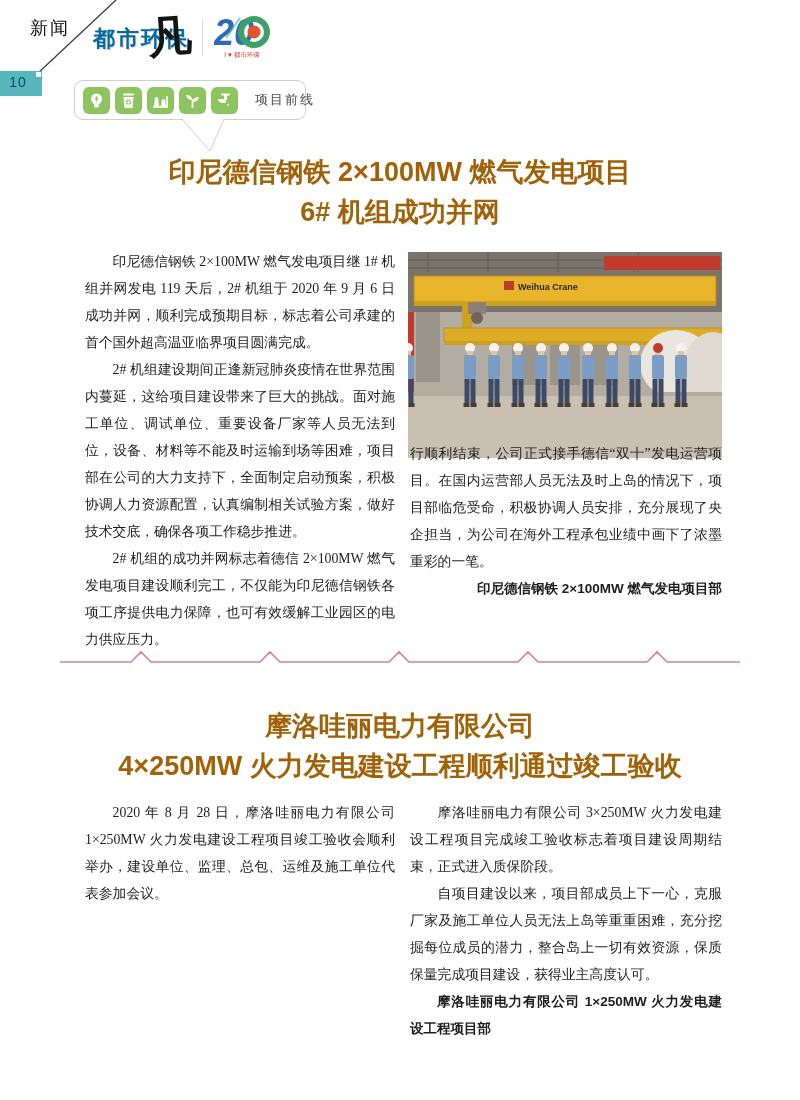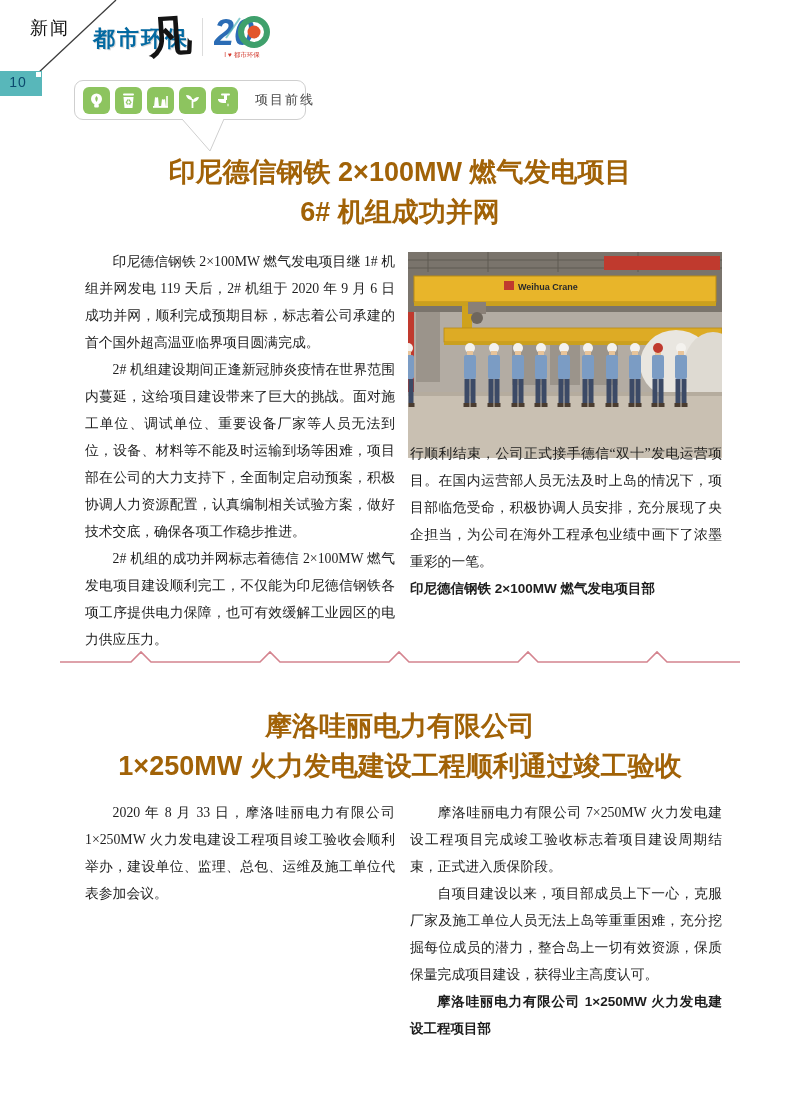--- a/index.html
+++ b/index.html
@@ -59,21 +59,21 @@
   
   .article-title{
     left:0;width:800px;text-align:center;color:#a16207;
     font-family:"Liberation Sans","DejaVu Sans",sans-serif;
     font-weight:bold;font-size:27px;line-height:40px;
   }
   .col{font-size:13.8px;line-height:27px;text-align:justify;color:#1d1d1d;}
   .col p{margin:0;text-indent:2em;}
   .col p.noindent{text-indent:0;}
   .sig{font-weight:bold;font-family:"Liberation Sans","DejaVu Sans",sans-serif;font-size:13.5px;}
-  .sig-right{text-indent:0 !important;}
+  .sig-right{text-align:right;text-indent:0 !important;}
   .col1-l{left:85px;top:240px;width:310px;margin-top:8px;}
   .col1-r{left:410px;top:440px;width:312px;}
   .photo{left:408px;top:252px;width:314px;height:206px;}
   .divider{left:0;top:648px;}
   .col2-l{left:85px;top:799px;width:310px;}
   .col2-r{left:410px;top:799px;width:312px;}
 </style>
 </head>
 <body>
 
@@ -230,24 +230,24 @@
   <p class="sig sig-right">印尼德信钢铁 2×100MW 燃气发电项目部</p>
 </div>
 
 <svg class="abs divider" width="800" height="22">
   <path d="M60,14 L131,14 L141,4 L151,14 L260,14 L270,4 L280,14 L389,14 L399,4 L409,14
            L518,14 L528,4 L538,14 L647,14 L657,4 L667,14 L740,14" fill="none" stroke="#d4848f" stroke-width="1.6"></path>
 </svg>
 
 <div class="abs article-title" style="top:706px">
   <div>摩洛哇丽电力有限公司</div>
-  <div>1×250MW 火力发电建设工程顺利通过竣工验收</div>
+  <div>4×250MW 火力发电建设工程顺利通过竣工验收</div>
 </div>
 
 <div class="abs col col2-l">
-  <p>2020 年 8 月 33 日，摩洛哇丽电力有限公司 1×250MW 火力发电建设工程项目竣工验收会顺利举办，建设单位、监理、总包、运维及施工单位代表参加会议。</p>
+  <p>2020 年 8 月 28 日，摩洛哇丽电力有限公司 1×250MW 火力发电建设工程项目竣工验收会顺利举办，建设单位、监理、总包、运维及施工单位代表参加会议。</p>
 </div>
 
 <div class="abs col col2-r">
-  <p>摩洛哇丽电力有限公司 7×250MW 火力发电建设工程项目完成竣工验收标志着项目建设周期结束，正式进入质保阶段。</p>
+  <p>摩洛哇丽电力有限公司 3×250MW 火力发电建设工程项目完成竣工验收标志着项目建设周期结束，正式进入质保阶段。</p>
   <p>自项目建设以来，项目部成员上下一心，克服厂家及施工单位人员无法上岛等重重困难，充分挖掘每位成员的潜力，整合岛上一切有效资源，保质保量完成项目建设，获得业主高度认可。</p>
   <p class="sig" style="text-indent:2em">摩洛哇丽电力有限公司 1×250MW 火力发电建设工程项目部</p>
 </div>
 
 </body></html>

